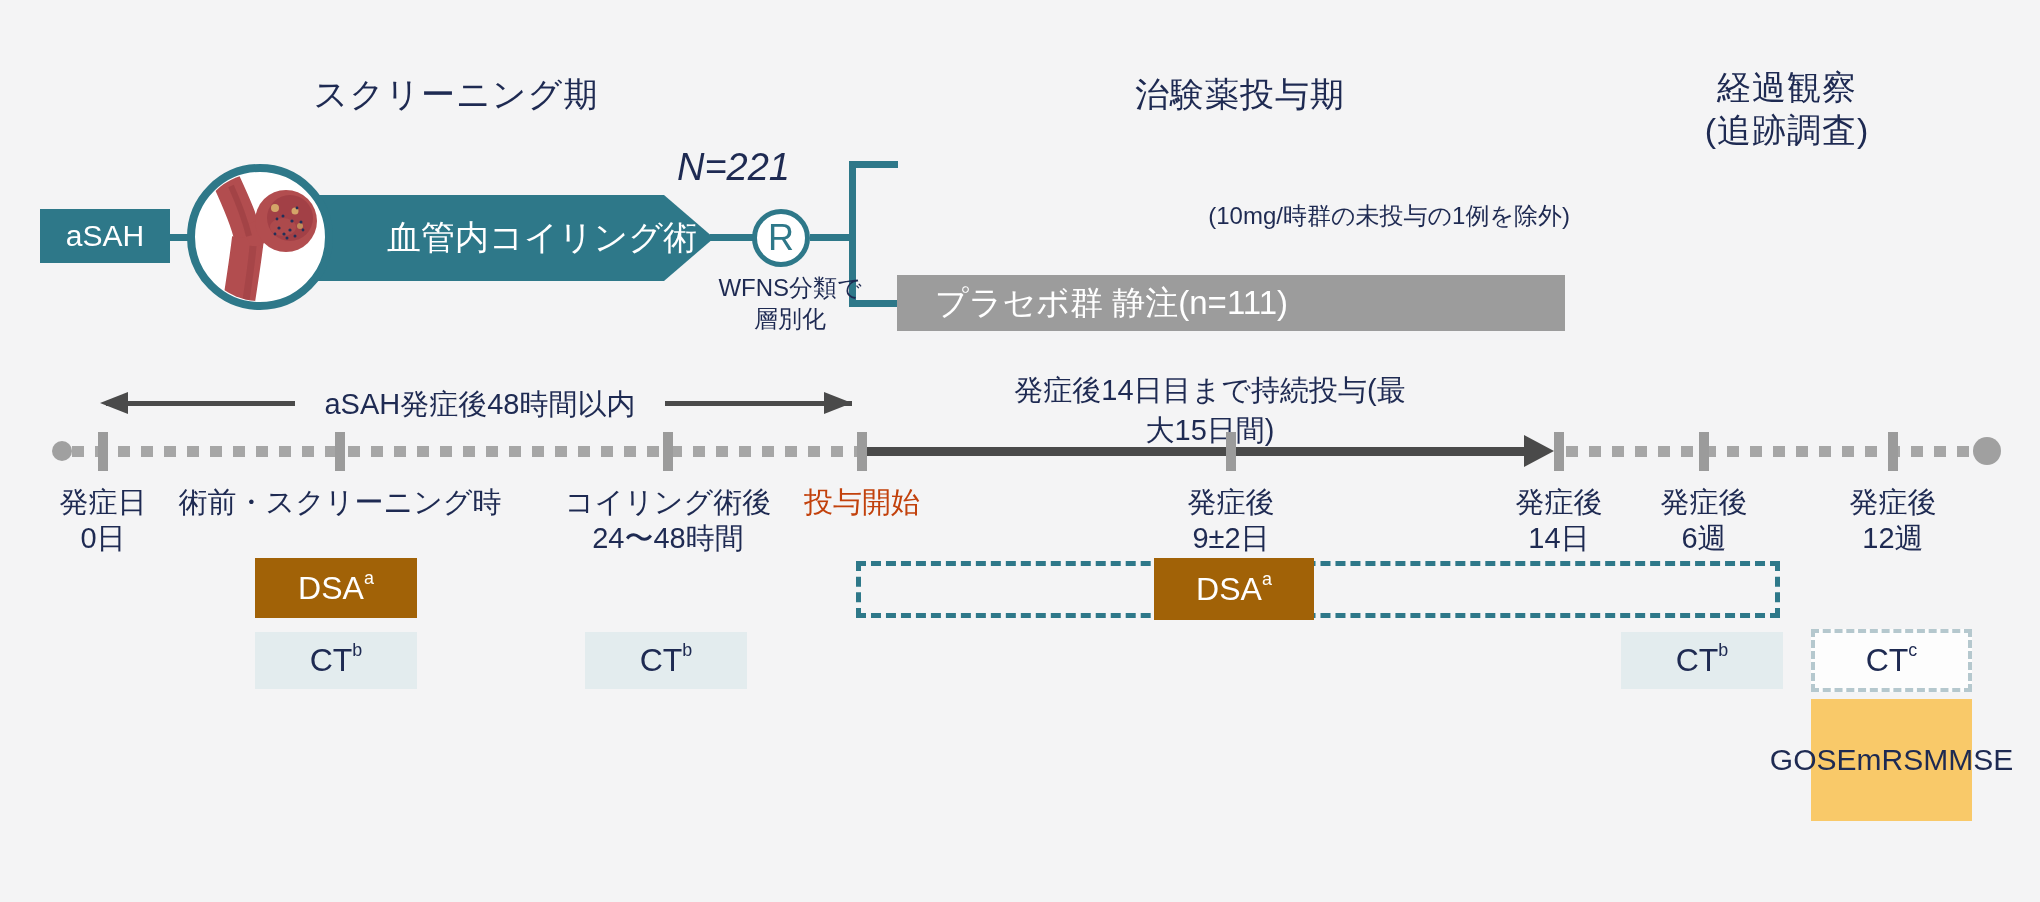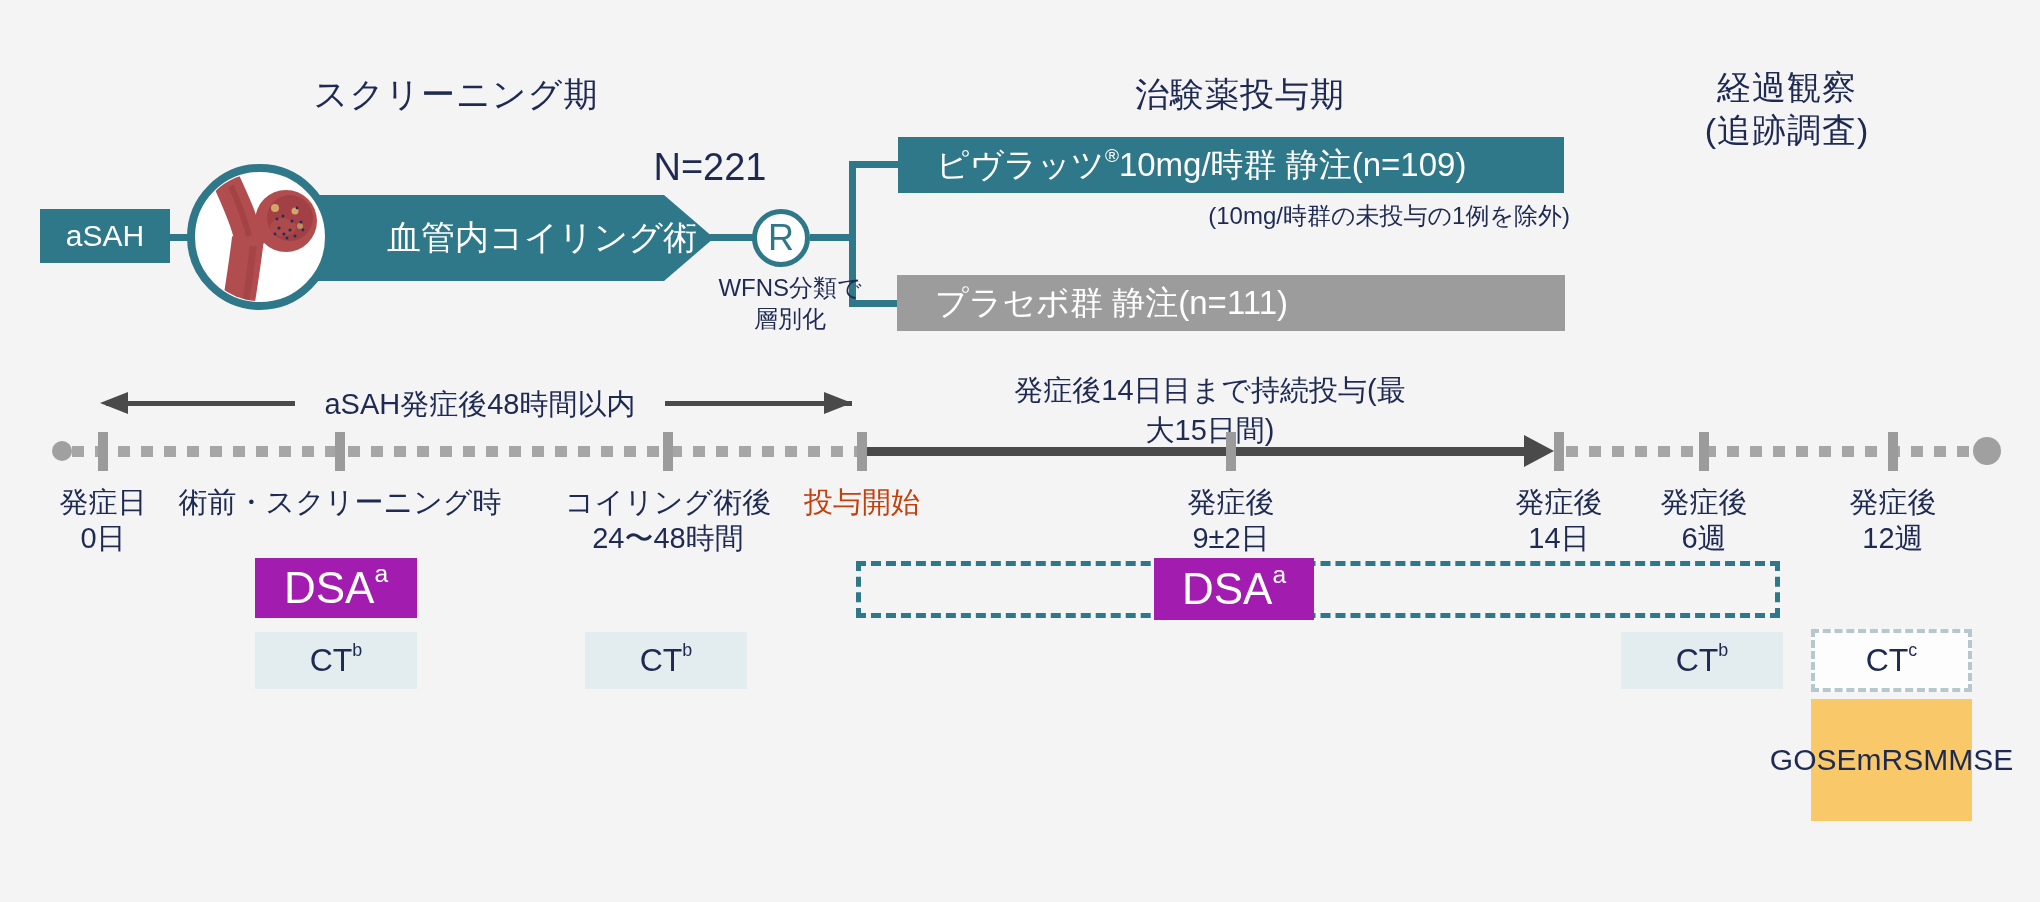--- a/index.html
+++ b/index.html
@@ -8,21 +8,21 @@
   .abs{position:absolute;}
   .teal-bg{background:#2e7889;}
   .phase-title{font-size:34px;font-weight:500;text-align:center;letter-spacing:1px;}
   .flow-box{display:flex;align-items:center;justify-content:center;color:#fff;}
   .arm-box{display:flex;align-items:center;color:#fff;font-size:33px;padding-left:38px;box-sizing:border-box;}
   .reg{font-size:19px;position:relative;top:-9px;}
   .supx{font-size:0.56em;position:relative;top:-0.55em;}
   .dash-line{background:repeating-linear-gradient(90deg,#a6a6a6 0 12px,transparent 12px 23px);}
   .tick{position:absolute;top:432px;width:10px;height:39px;background:#9b9b9b;}
   .mlabel{position:absolute;top:484px;font-size:29px;line-height:36px;text-align:center;}
-  .exam-teal{position:absolute;background:#a21caf;color:#fff;display:flex;align-items:center;justify-content:center;font-size:44px;}
+  .exam-teal{position:absolute;background:#a16207;color:#fff;display:flex;align-items:center;justify-content:center;font-size:32px;}
   .exam-light{position:absolute;background:#e3ecee;color:#1e2a52;display:flex;align-items:center;justify-content:center;font-size:32px;}
   .conn{position:absolute;background:#2e7889;}
   .arrowhead{position:absolute;width:0;height:0;}
 </style>
 </head>
 <body>
 
 <div class="canvas">
 
   <div class="abs phase-title" style="left:296px;top:72px;width:320px;">スクリーニング期</div>
@@ -72,41 +72,36 @@
             <circle cx="110" cy="44" r="1.4"></circle>
             <circle cx="90" cy="55" r="1.4"></circle>
           <circle cx="100" cy="74" r="1.5"></circle>
             <circle cx="88" cy="70" r="1.4"></circle>
             <circle cx="116" cy="66" r="1.4"></circle>
         </g>
       </g>
     </svg>
   </div>
 
-  <div class="abs" style="left:630px;top:146px;width:160px;text-align:center;font-size:38px;">N=221</div>
+  <div class="abs" style="left:630px;top:146px;width:160px;text-align:right;font-size:38px;font-style:italic;">N=221</div>
 
   <div class="conn" style="left:710px;top:234px;width:44px;height:7px;"></div>
   <div class="abs" style="left:752px;top:209px;width:58px;height:58px;border:5px solid #2e7889;border-radius:50%;background:#fff;box-sizing:border-box;display:flex;align-items:center;justify-content:center;color:#2e7889;font-size:36px;">
     <span>R</span>
   </div>
   <div class="conn" style="left:810px;top:234px;width:42px;height:7px;"></div>
   <div class="conn" style="left:849px;top:161px;width:7px;height:146px;"></div>
   <div class="conn" style="left:852px;top:161px;width:46px;height:7px;"></div>
   <div class="conn" style="left:852px;top:300px;width:46px;height:7px;"></div>
 
   <div class="abs" style="left:700px;top:272px;width:180px;text-align:center;font-size:24px;line-height:31px;">
     <span>WFNS分類で</span><br>
     <span>層別化</span>
   </div>
 
-  <div class="abs teal-bg arm-box" style="left:898px;top:137px;width:666px;height:56px;">
-    <span>ピヴラッツ</span>
-      <span class="reg">®</span>
-      <span>10mg/時群 静注(n=109)</span>
-  </div>
   <div class="abs" style="left:1090px;top:200px;width:480px;text-align:right;font-size:24px;">(10mg/時群の未投与の1例を除外)</div>
 
   <div class="abs arm-box" style="left:897px;top:275px;width:668px;height:56px;background:#9c9c9c;">
     <span>プラセボ群 静注(n=111)</span>
   </div>
 
   <div class="abs" style="left:106px;top:401px;width:746px;height:5px;background:#4a4a4a;"></div>
   <div class="arrowhead" style="left:100px;top:392px;border-right:28px solid #4a4a4a;border-top:11px solid transparent;border-bottom:11px solid transparent;"></div>
   <div class="arrowhead" style="left:824px;top:392px;border-left:28px solid #4a4a4a;border-top:11px solid transparent;border-bottom:11px solid transparent;"></div>
   <div class="abs" style="left:295px;top:383px;width:370px;text-align:center;font-size:29px;background:#f4f4f5;padding:2px 0;">aSAH発症後48時間以内</div>

